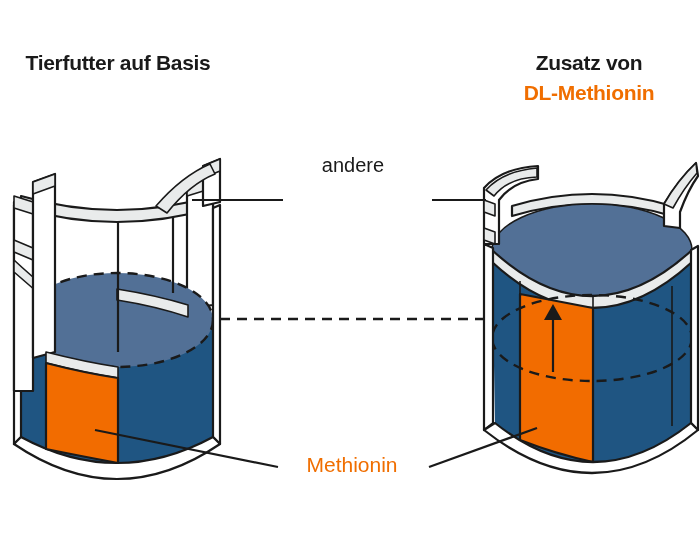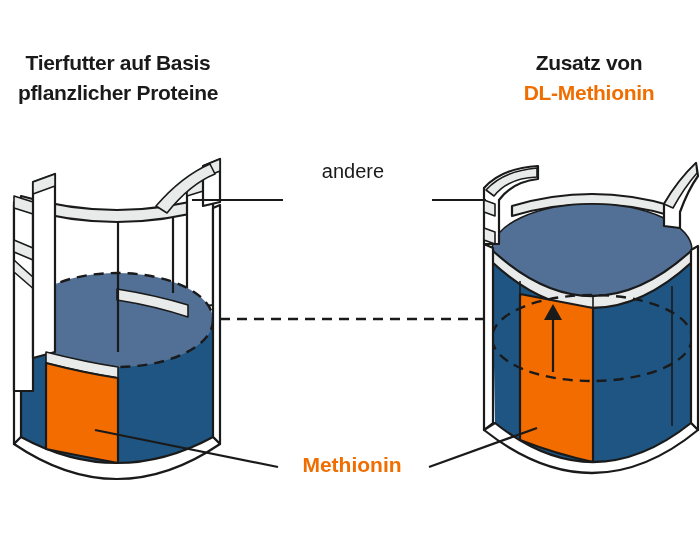--- a/index.html
+++ b/index.html
@@ -4,22 +4,22 @@
 <style>
   html,body{margin:0;padding:0;background:#fff;}
   .stage{position:relative;width:700px;height:552px;background:#FFFFFF;overflow:hidden;
          font-family:"Liberation Sans","DejaVu Sans",sans-serif;}
   .stage svg{position:absolute;left:0;top:0;width:700px;height:552px;display:block;}
   .txt{position:absolute;text-align:center;color:#1A1A1A;}
   .heading{font-weight:bold;font-size:21px;line-height:30px;letter-spacing:-0.3px;text-align:center;}
   .t-left{left:0;top:48px;width:236px;}
   .t-right{left:470px;top:48px;width:238px;}
   .orange-text{color:#F06E00;}
-  .amino{left:272px;top:158px;width:162px;font-size:20px;line-height:27px;font-weight:400;}
-  .methionin{left:276px;top:453px;width:152px;font-size:21px;font-weight:bold;}
+  .amino{left:272px;top:152px;width:162px;font-size:20px;line-height:27px;font-weight:400;}
+  .methionin{left:276px;top:453px;width:152px;font-size:21px;font-weight:normal;}
   .shape{stroke:#1A1A1A;stroke-width:2.2;stroke-linejoin:round;}
   .thin{stroke:#1A1A1A;stroke-width:1.6;stroke-linejoin:round;}
   .rim{fill:#E9EBEB;}
   .white{fill:#FFFFFF;}
   .dash{stroke:#1A1A1A;stroke-width:2.4;stroke-dasharray:10 7;fill:none;}
   .leader{stroke:#1A1A1A;stroke-width:2.2;fill:none;}
 </style>
 </head>
 <body>
 
@@ -96,21 +96,20 @@
 
   <line class="dash" x1="220" y1="319" x2="483" y2="319"></line>
   <line class="leader" x1="192" y1="200" x2="283" y2="200"></line>
   <line class="leader" x1="432" y1="200" x2="486" y2="200"></line>
   <line class="leader" x1="95" y1="430" x2="278" y2="467"></line>
   <line class="leader" x1="429" y1="467" x2="537" y2="428"></line>
 </svg>
 
   <div class="txt heading t-left">
     <div>Tierfutter auf Basis</div>
-    <div>pflanzlicher Proteine</div>
   </div>
 
   <div class="txt heading t-right">
     <div>Zusatz von</div>
     <div class="orange-text">DL-Methionin</div>
   </div>
 
   <div class="txt amino">
     <div>andere</div>
   </div>

